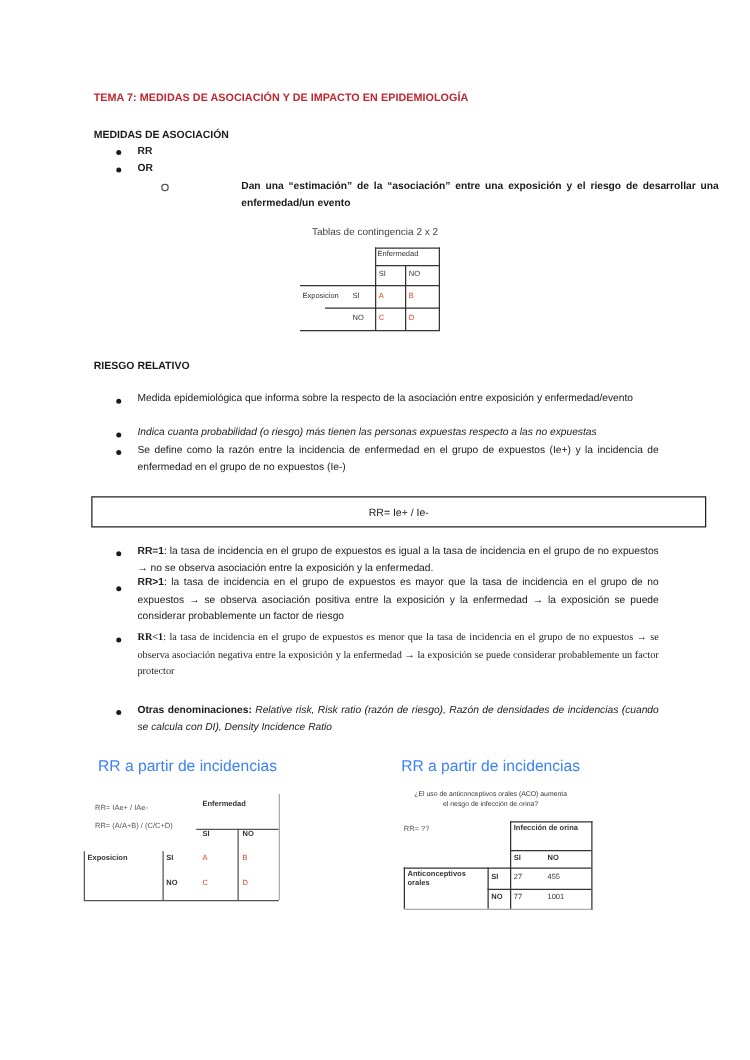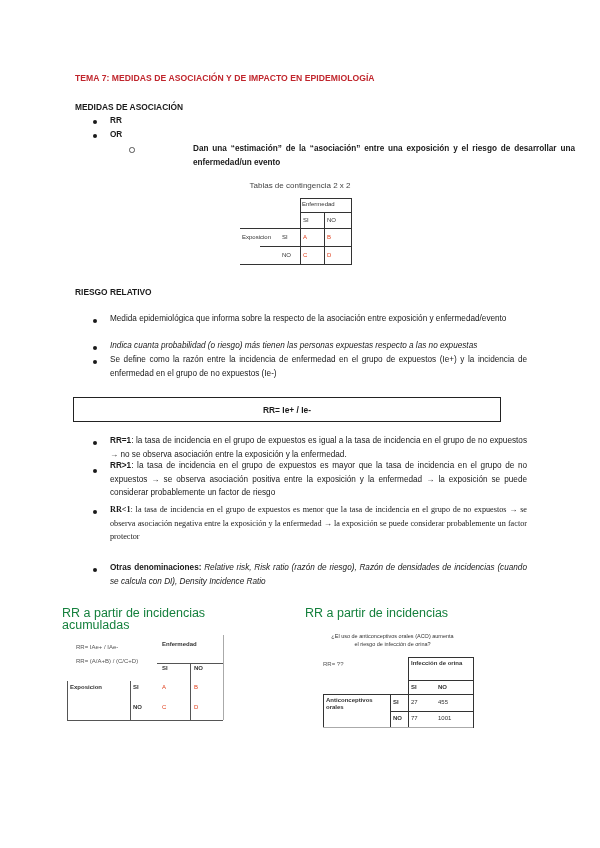--- a/index.html
+++ b/index.html
@@ -5,23 +5,23 @@
   html, body { margin: 0; padding: 0; background: #ffffff; }
   body { width: 600px; height: 848px; position: relative; overflow: hidden;
          font-family: "Liberation Sans", sans-serif; color: #1a1a1a; }
   .abs { position: absolute; }
   .title { left: 75px; top: 73px; font-size: 8.6px; font-weight: bold; color: #c0262d; letter-spacing: 0.05px; }
   .h2 { font-size: 8.4px; font-weight: bold; color: #1a1a1a; }
   .txt { font-size: 8.2px; line-height: 13.5px; color: #1a1a1a; }
   .bullet { position: absolute; width: 4px; height: 4px; border-radius: 50%; background: #1a1a1a; }
   .circle { position: absolute; width: 3.5px; height: 3.5px; border-radius: 50%; border: 0.8px solid #555; }
   .justify { text-align: justify; text-align-last: left; }
-  .formula-box { left: 73px; top: 397px; width: 428px; height: 25px; border: 1.2px solid #222; box-sizing: border-box;
-                 display: flex; align-items: center; justify-content: center; font-size: 8.4px; font-weight: bold; }
-  .slide-title { font-size: 12.5px; color: #15803d; line-height: 13px; }
+  .formula-box { left: 73px; top: 397px; width: 492px; height: 25px; border: 1.2px solid #222; box-sizing: border-box;
+                 display: flex; align-items: center; justify-content: center; font-size: 8.4px; font-weight: normal; }
+  .slide-title { font-size: 12.5px; color: #3b82f6; text-align: center; line-height: 13px; }
   .tiny { font-size: 6px; color: #333; }
   .red { color: #e0401d !important; font-weight: normal !important; }
   .grayblur { color: #555; }
 </style>
 </head>
 <body>
 
 <div class="abs title">TEMA 7: MEDIDAS DE ASOCIACIÓN Y DE IMPACTO EN EPIDEMIOLOGÍA</div>
 
 <div class="abs h2" style="left:75px; top:102px;">MEDIDAS DE ASOCIACIÓN</div>
@@ -74,21 +74,20 @@
 <div class="abs txt justify" style="left:110px; top:459px; width:417px;"><b>RR&gt;1</b><span>: la tasa de incidencia en el grupo de expuestos es mayor que la tasa de incidencia en el grupo de no expuestos → se observa asociación positiva entre la exposición y la enfermedad → la exposición se puede considerar probablemente un factor de riesgo</span></div>
 
 <span class="bullet" style="left:93px; top:510px;"></span>
 <div class="abs txt justify" style="left:110px; top:503px; width:417px;font-family:Liberation Serif, serif;"><b>RR&lt;1</b><span>: la tasa de incidencia en el grupo de expuestos es menor que la tasa de incidencia en el grupo de no expuestos → se observa asociación negativa entre la exposición y la enfermedad → la exposición se puede considerar probablemente un factor protector</span></div>
 
 <span class="bullet" style="left:93px; top:568px;"></span>
 <div class="abs txt justify" style="left:110px; top:561px; width:417px;"><b>Otras denominaciones</b><b>: </b><i>Relative risk, Risk ratio (razón de riesgo), Razón de densidades de incidencias (cuando se calcula con DI), Density Incidence Ratio</i></div>
 
 <div class="abs" style="left:62px; top:603px; width:176px; height:128px;">
   <div class="abs slide-title" style="left:0; top:4px; width:176px;">RR a partir de incidencias</div>
-  <div class="abs slide-title" style="left:0; top:16px; width:176px;">acumuladas</div>
   <div class="abs tiny grayblur" style="left:14px; top:41px;">RR= IAe+ / IAe-</div>
   <div class="abs tiny grayblur" style="left:14px; top:55px;">RR= (A/A+B) / (C/C+D)</div>
 
   <div class="abs" style="left:95px; top:60px; width:66px; border-top:1px solid #555;"></div>
   <div class="abs" style="left:128px; top:60px; height:57px; border-left:1px solid #555;"></div>
   <div class="abs" style="left:161px; top:32px; height:85px; border-left:1px solid #aaa;"></div>
   <div class="abs" style="left:5px; top:78px; height:39px; border-left:1px solid #555;"></div>
   <div class="abs" style="left:68px; top:78px; height:39px; border-left:1px solid #555;"></div>
   <div class="abs" style="left:5px; top:117px; width:156px; border-top:1px solid #555;"></div>
 

